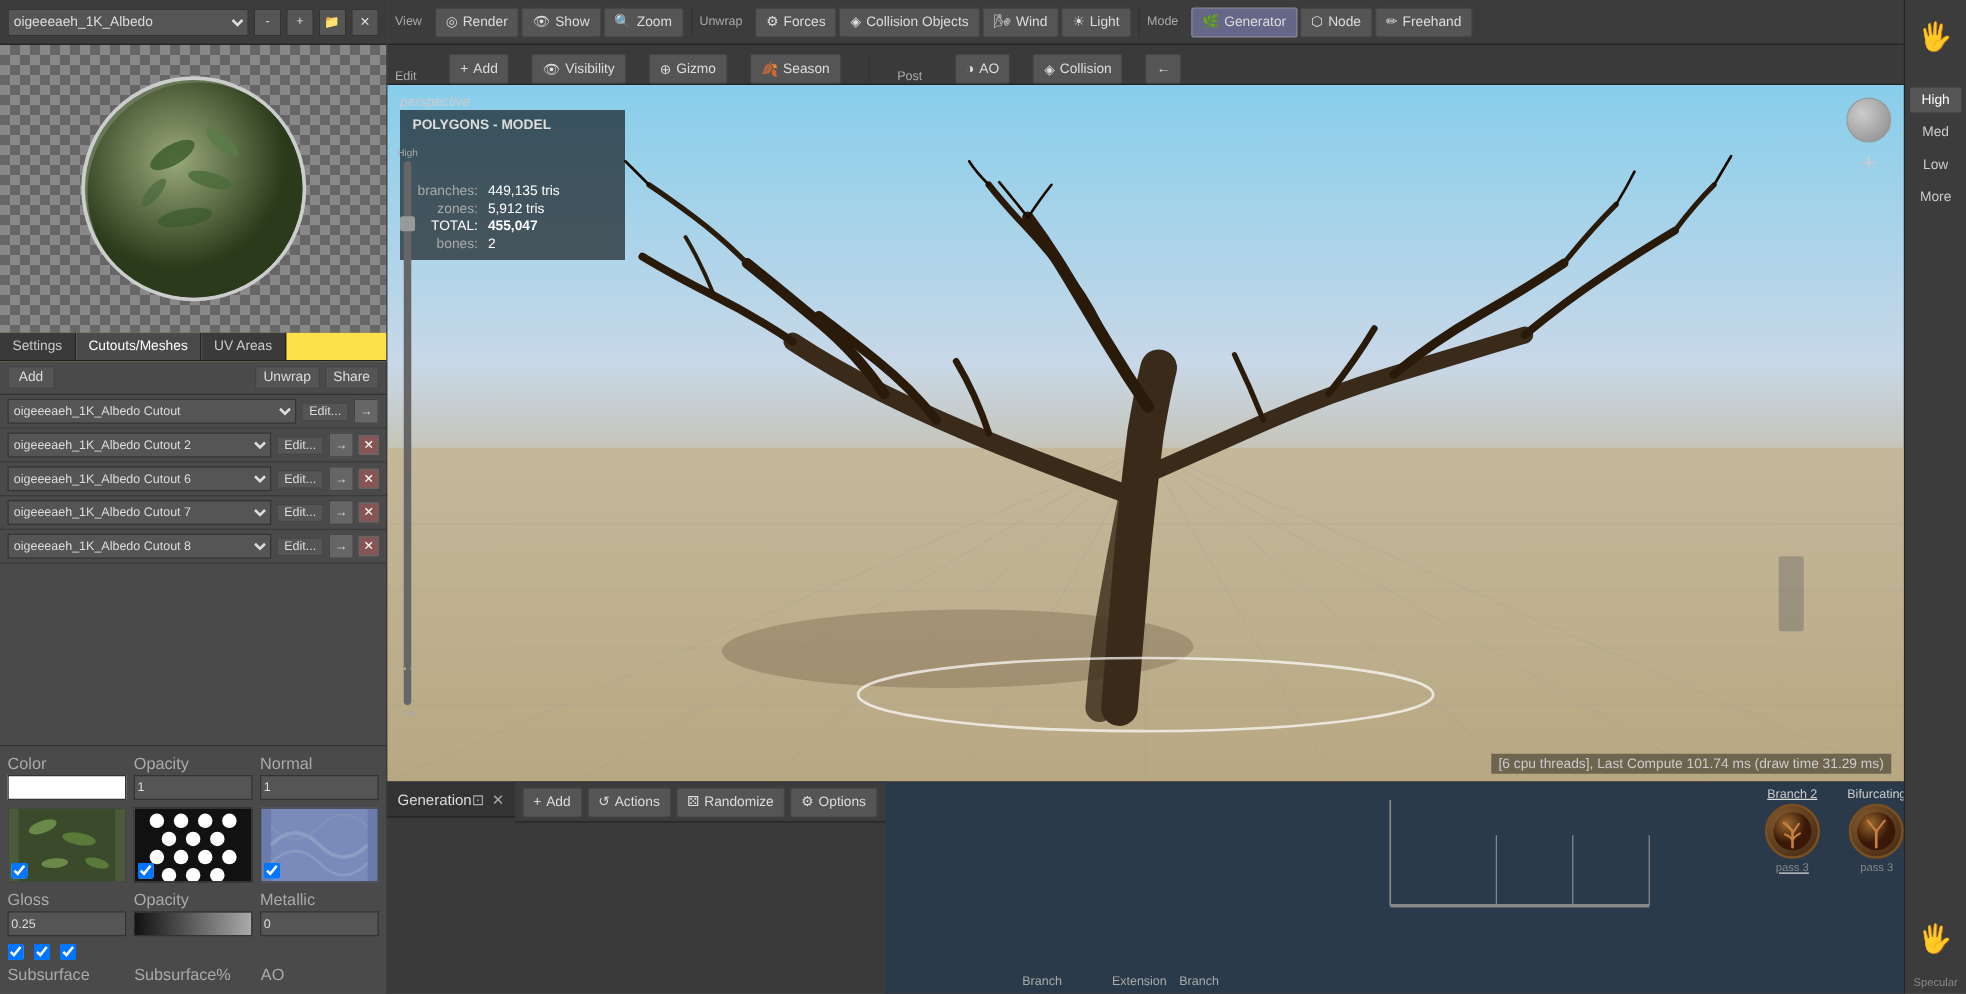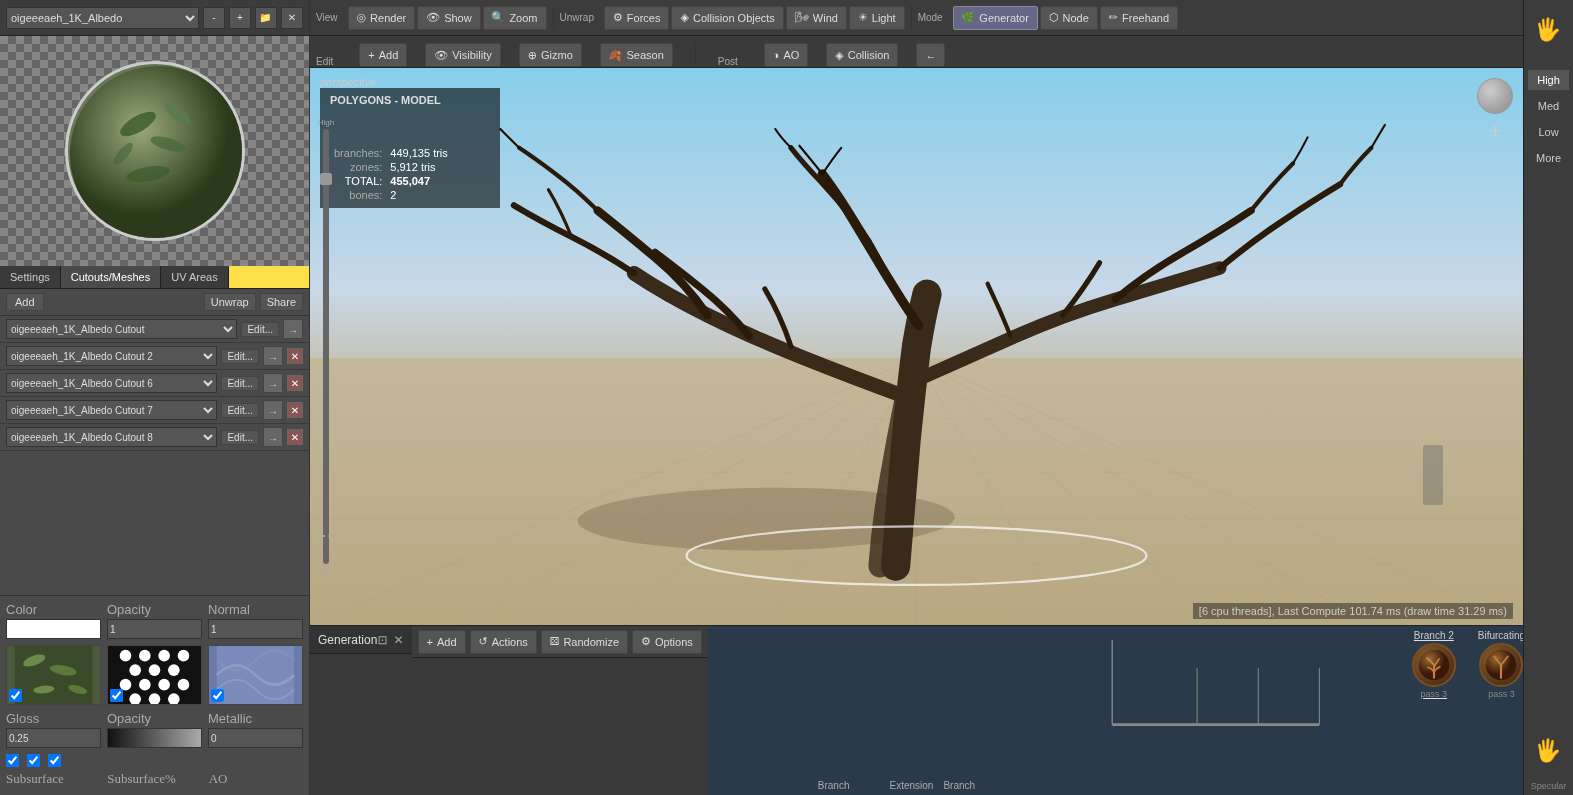--- a/index.html
+++ b/index.html
@@ -234,21 +234,20 @@
     .texture-check {
       position: absolute;
       bottom: 2px;
       left: 2px;
     }
 
     .subsurface-row {
       display: grid;
       grid-template-columns: 1fr 1fr 1fr;
       gap: 7px;
-      font-family: Liberation Serif, serif;
     }
 
     
     .main-area {
       flex: 1;
       display: flex;
       flex-direction: column;
       background: #4a4a4a;
     }
 

